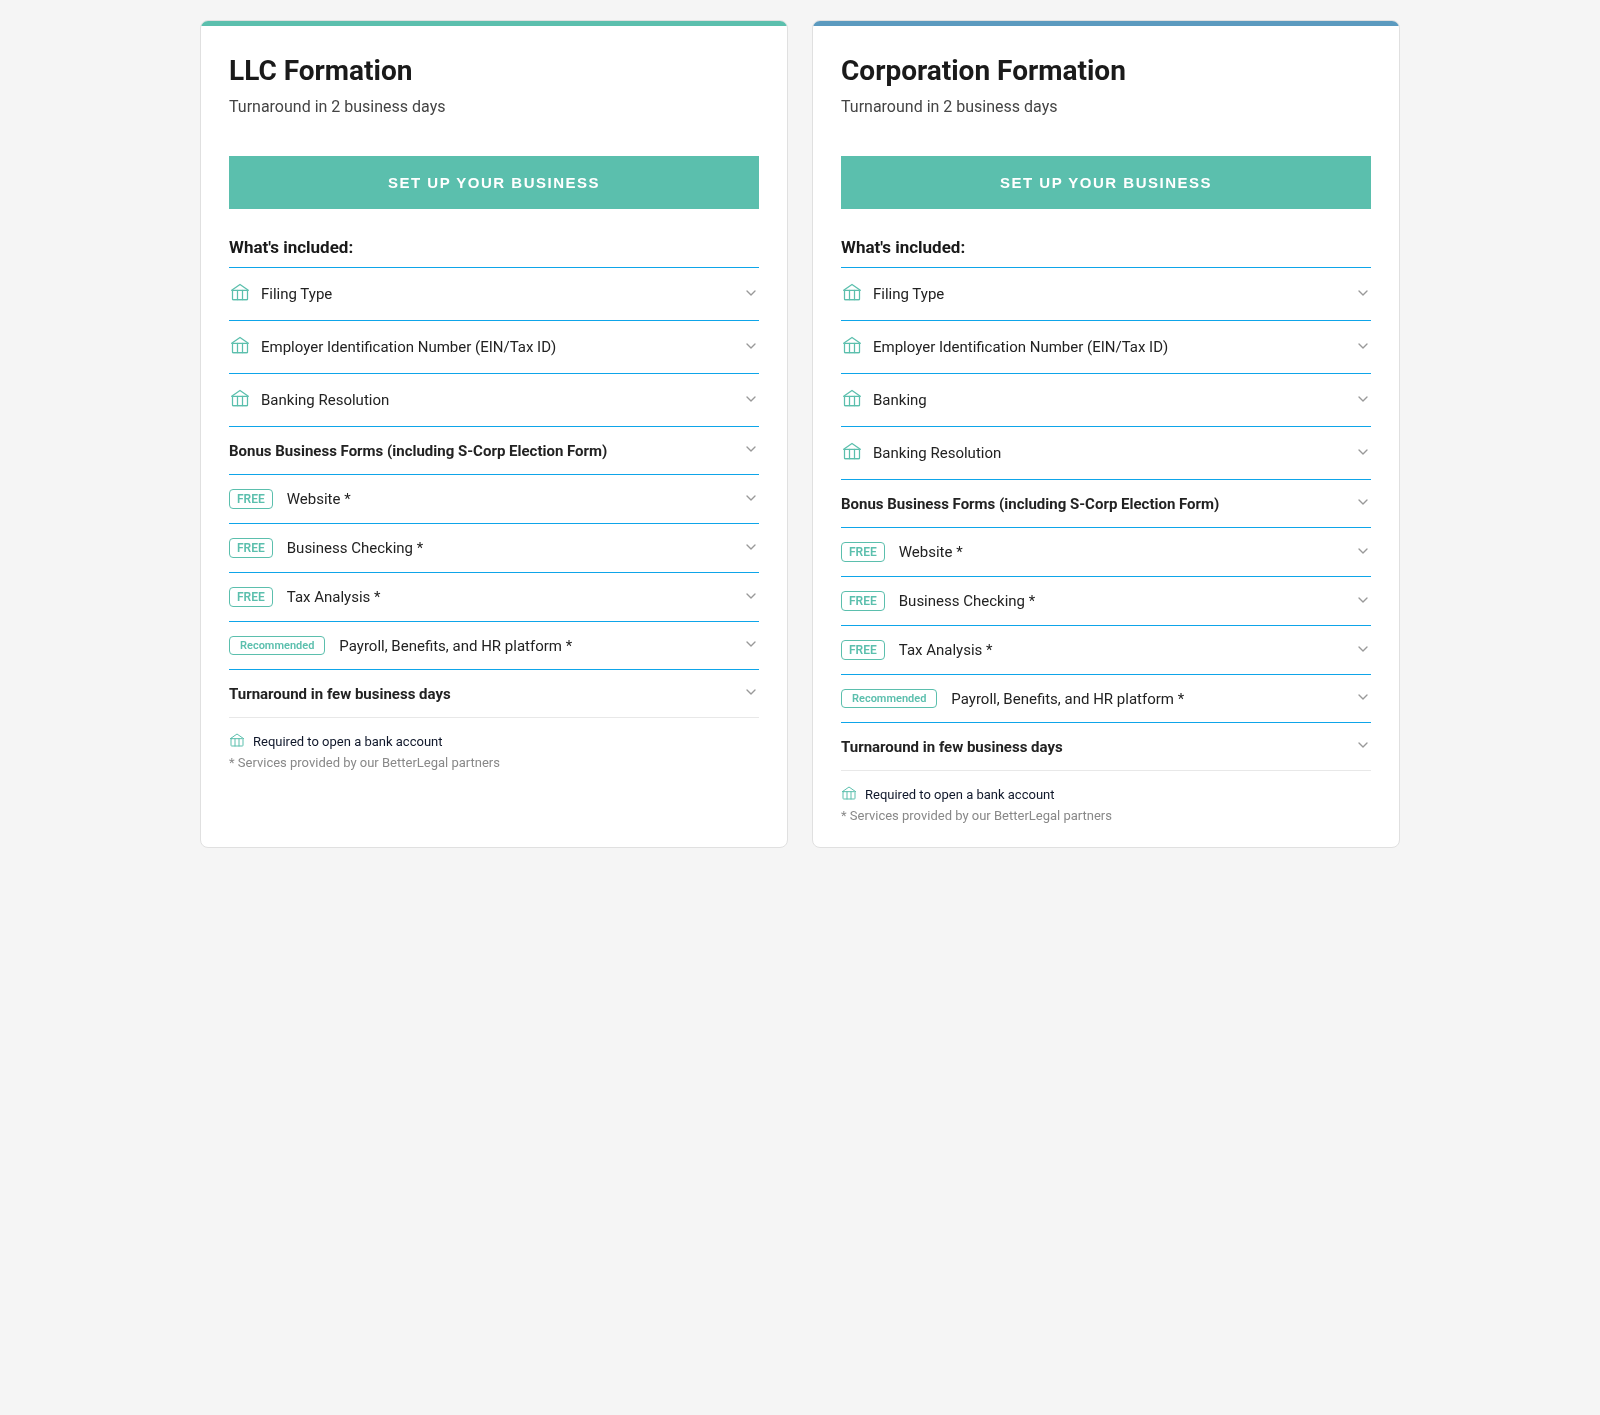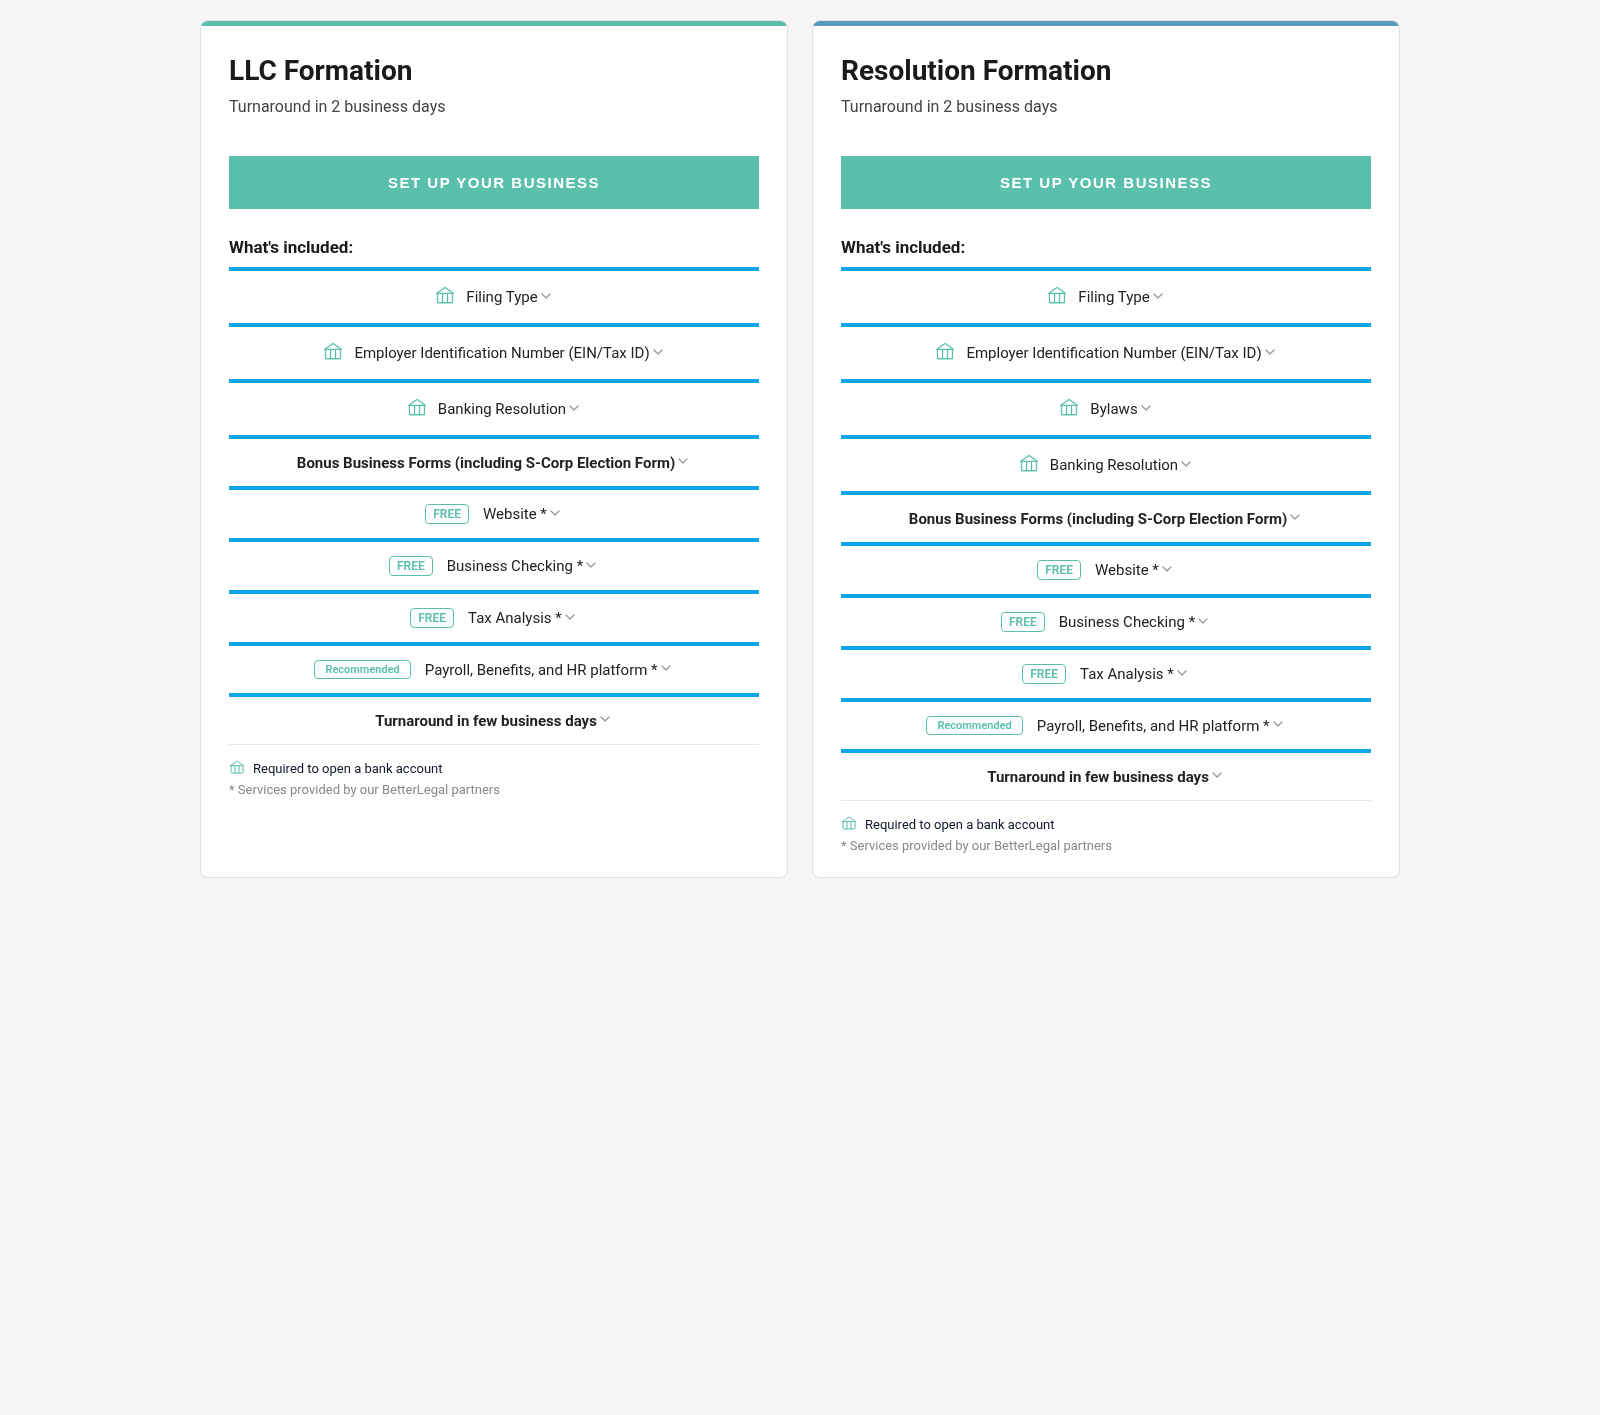--- a/index.html
+++ b/index.html
@@ -64,22 +64,22 @@
       font-weight: 700;
       color: #1a1a1a;
       margin-bottom: 10px;
     }
     .items-list {
       list-style: none;
     }
     .list-item {
       display: flex;
       align-items: center;
-      justify-content: center;
-      border-top: 4px solid #0ea5e9;
+      justify-content: space-between;
+      border-top: 1px solid #0ea5e9;
       padding: 14px 0;
       cursor: pointer;
     }
     .list-item:last-child {
       border-bottom: 1px solid #e8e8e8;
     }
     .item-left {
       display: flex;
       align-items: center;
       gap: 10px;
@@ -256,21 +256,21 @@
               </svg>
   </span>
   <span>Required to open a bank account</span>
           </div>
           <div class="star-note">* Services provided by our BetterLegal partners</div>
         </div>
       </div>
     </div>
     <div class="card card-corp">
       <div class="card-inner">
-        <div class="card-title">Resolution Formation</div>
+        <div class="card-title">Corporation Formation</div>
         <div class="card-subtitle">Turnaround in 2 business days</div>
         <button class="setup-button">SET UP YOUR BUSINESS</button>
         <div class="whats-included">What's included:</div>
         <ul class="items-list">
           <li class="list-item">
             <div class="item-left">
               <span class="bank-icon"><svg width="20" height="20" viewBox="0 0 24 24" fill="none" stroke="#5bbfad" stroke-width="1.5" stroke-linecap="round" stroke-linejoin="round">
                   <rect x="3" y="10" width="18" height="11" rx="1"></rect>
                   <path d="M2 10l10-7 10 7"></path>
                   <line x1="9" y1="10" x2="9" y2="21"></line>
@@ -300,21 +300,21 @@
           </li>
           <li class="list-item">
             <div class="item-left">
               <span class="bank-icon"><svg width="20" height="20" viewBox="0 0 24 24" fill="none" stroke="#5bbfad" stroke-width="1.5" stroke-linecap="round" stroke-linejoin="round">
                   <rect x="3" y="10" width="18" height="11" rx="1"></rect>
                   <path d="M2 10l10-7 10 7"></path>
                   <line x1="9" y1="10" x2="9" y2="21"></line>
                   <line x1="15" y1="10" x2="15" y2="21"></line>
                   <line x1="3" y1="21" x2="21" y2="21"></line>
                 </svg></span>
-              <span class="item-label">Bylaws</span>
+              <span class="item-label">Banking</span>
             </div>
             <span class="chevron-icon"><svg width="16" height="16" viewBox="0 0 24 24" fill="none" stroke="#999" stroke-width="2" stroke-linecap="round" stroke-linejoin="round">
                 <polyline points="6 9 12 15 18 9"></polyline>
               </svg></span>
           </li>
           <li class="list-item">
             <div class="item-left">
               <span class="bank-icon"><svg width="20" height="20" viewBox="0 0 24 24" fill="none" stroke="#5bbfad" stroke-width="1.5" stroke-linecap="round" stroke-linejoin="round">
                   <rect x="3" y="10" width="18" height="11" rx="1"></rect>
                   <path d="M2 10l10-7 10 7"></path>

